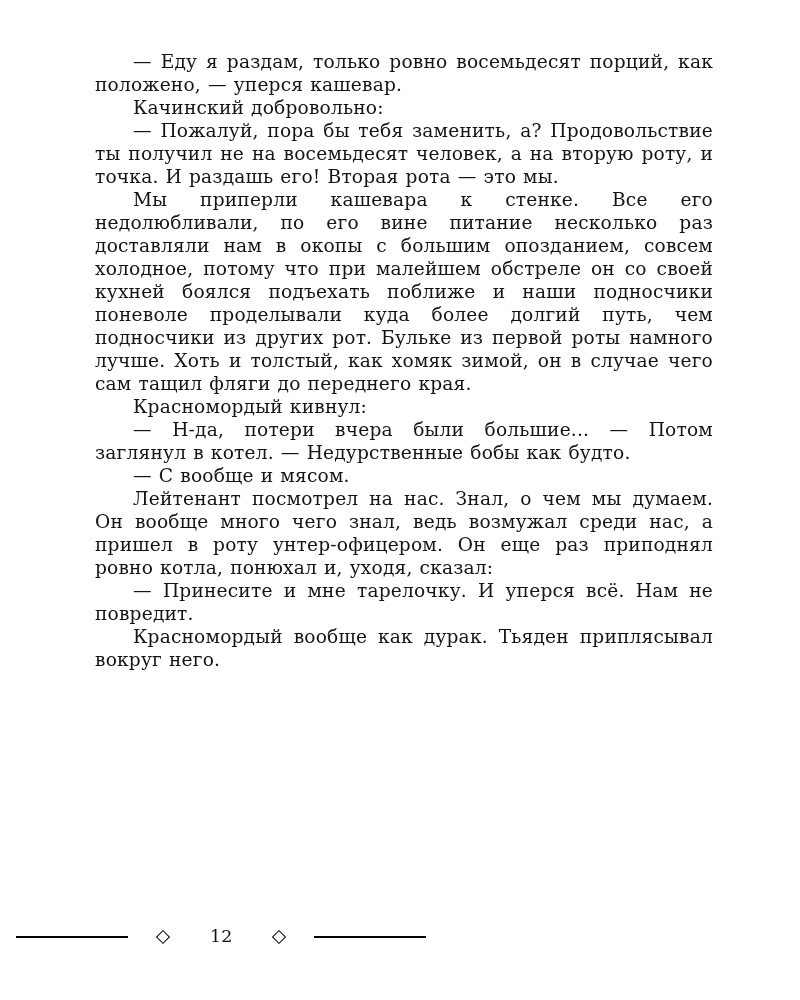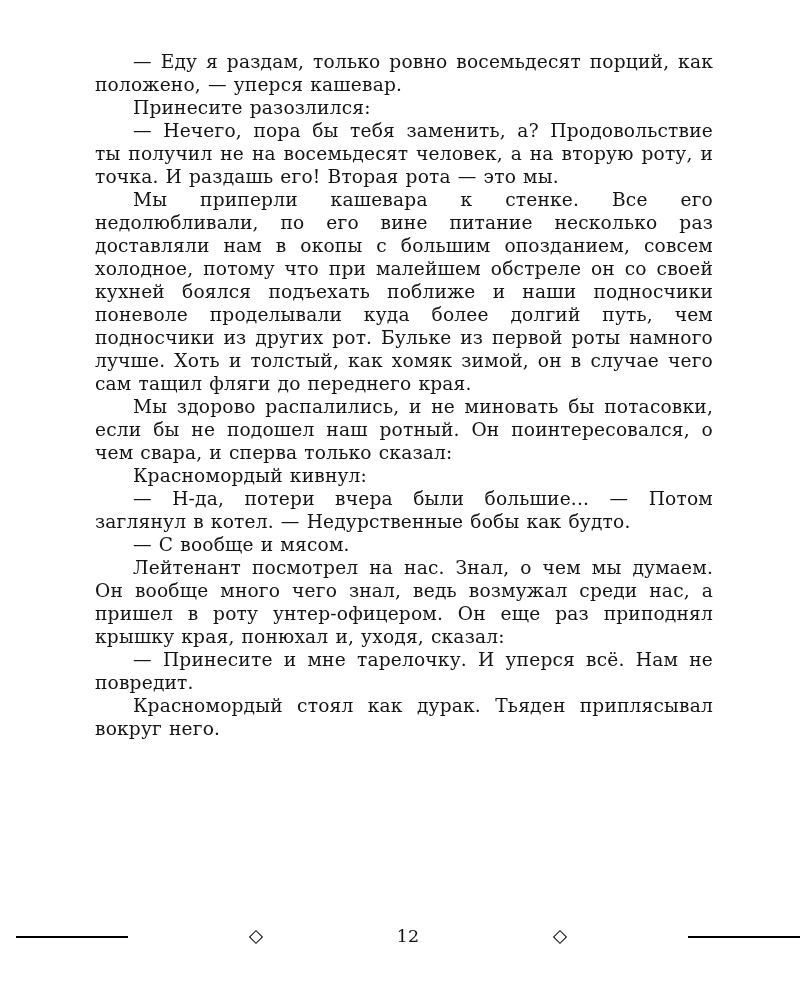--- a/index.html
+++ b/index.html
@@ -36,21 +36,21 @@
     padding: 0;
     text-indent: 38px;
   }
   .footer {
     position: absolute;
     left: 16px;
     right: 0;
     top: 928px;
     display: flex;
     align-items: center;
-    justify-content: space-between;
+    justify-content: flex-start;
     gap: 28px;
   }
   .rule {
     width: 112px;
     height: 1.6px;
     background: #000000;
   }
   .diamond {
     width: 8px;
     height: 8px;
@@ -66,30 +66,29 @@
     color: #111111;
   }
 </style>
 </head>
 <body>
 
 <div class="page">
 
   <div class="text-block">
     <p>— Еду я раздам, только ровно восемьдесят порций, как положено, — уперся кашевар.</p>
-    <p>Принесите разозлился:</p>
-    <p>— Нечего, пора бы тебя заменить, а? Продовольствие ты получил не на восемьдесят человек, а на вторую роту, и точка. И раздашь его! Вторая рота — это мы.</p>
+    <p>Качинский добровольно:</p>
+    <p>— Пожалуй, пора бы тебя заменить, а? Продовольствие ты получил не на восемьдесят человек, а на вторую роту, и точка. И раздашь его! Вторая рота — это мы.</p>
     <p>Мы приперли кашевара к стенке. Все его недолюбливали, по его вине питание несколько раз доставляли нам в окопы с большим опозданием, совсем холодное, потому что при малейшем обстреле он со своей кухней боялся подъехать поближе и наши подносчики поневоле проделывали куда более долгий путь, чем подносчики из других рот. Бульке из первой роты намного лучше. Хоть и толстый, как хомяк зимой, он в случае чего сам тащил фляги до переднего края.</p>
-    <p>Мы здорово распалились, и не миновать бы потасовки, если бы не подошел наш ротный. Он поинтересовался, о чем свара, и сперва только сказал:</p>
     <p>Красномордый кивнул:</p>
     <p>— Н-да, потери вчера были большие... — Потом заглянул в котел. — Недурственные бобы как будто.</p>
     <p>— С вообще и мясом.</p>
-    <p>Лейтенант посмотрел на нас. Знал, о чем мы думаем. Он вообще много чего знал, ведь возмужал среди нас, а пришел в роту унтер-офицером. Он еще раз приподнял крышку края, понюхал и, уходя, сказал:</p>
+    <p>Лейтенант посмотрел на нас. Знал, о чем мы думаем. Он вообще много чего знал, ведь возмужал среди нас, а пришел в роту унтер-офицером. Он еще раз приподнял ровно котла, понюхал и, уходя, сказал:</p>
     <p>— Принесите и мне тарелочку. И уперся всё. Нам не повредит.</p>
-    <p>Красномордый стоял как дурак. Тьяден приплясывал вокруг него.</p>
+    <p>Красномордый вообще как дурак. Тьяден приплясывал вокруг него.</p>
   </div>
 
   <div class="footer">
     <span class="rule"></span>
     <span class="diamond"></span>
     <span class="page-number">12</span>
     <span class="diamond"></span>
     <span class="rule"></span>
   </div>
 

